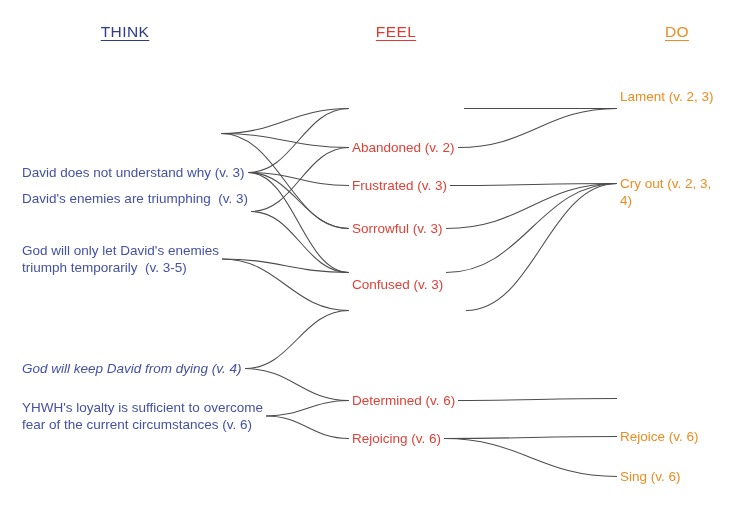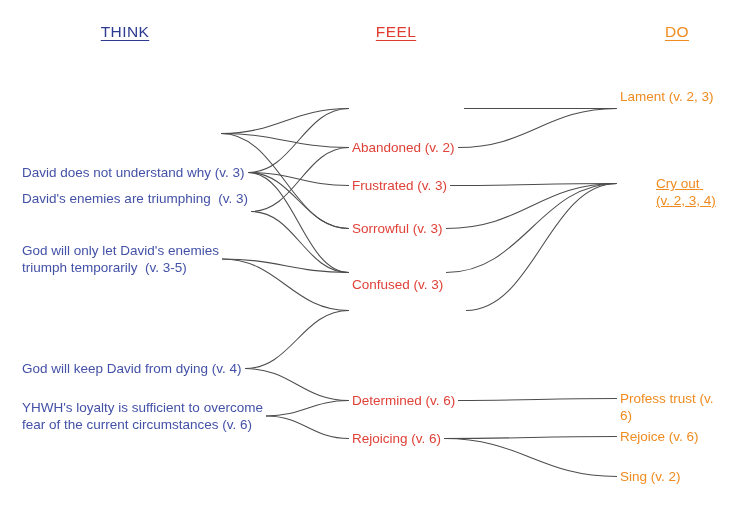--- a/index.html
+++ b/index.html
@@ -77,30 +77,29 @@
     </svg>
 
   <div class="hdr hdr-think" style="left:125px; top:23px;">THINK</div>
   <div class="hdr hdr-feel" style="left:396px; top:23px;">FEEL</div>
   <div class="hdr hdr-do" style="left:677px; top:23px;">DO</div>
 
   <div class="node think" style="left:22px; top:164px;">David does not understand why (v. 3)</div>
   <div class="node think" style="left:22px; top:190px;">David's enemies are triumphing  (v. 3)</div>
   <div class="node think" style="left:22px; top:242px;">God will only let David's enemies
 triumph temporarily  (v. 3-5)</div>
-  <div class="node think" style="left:22px; top:360px;">God will keep David from dying (v. 4)</div>
+  <div class="node think" style="left:22px; top:360px;font-style:italic;">God will keep David from dying (v. 4)</div>
   <div class="node think" style="left:22px; top:399px;">YHWH's loyalty is sufficient to overcome
 fear of the current circumstances (v. 6)</div>
 
   <div class="node feel" style="left:352px; top:139px;">Abandoned (v. 2)</div>
   <div class="node feel" style="left:352px; top:177px;">Frustrated (v. 3)</div>
   <div class="node feel" style="left:352px; top:220px;">Sorrowful (v. 3)</div>
   <div class="node feel" style="left:352px; top:264px;margin-top:12px;">Confused (v. 3)</div>
   <div class="node feel" style="left:352px; top:392px;">Determined (v. 6)</div>
   <div class="node feel" style="left:352px; top:430px;">Rejoicing (v. 6)</div>
 
   <div class="node do" style="left:620px; top:88px;">Lament (v. 2, 3)</div>
-  <div class="node do" style="left:656px; top:175px;text-decoration:underline;">Cry out (v. 2, 3, 4)</div>
-  <div class="node do" style="left:620px; top:390px;">Profess trust (v. 6)</div>
+  <div class="node do" style="left:620px; top:175px;">Cry out (v. 2, 3, 4)</div>
   <div class="node do" style="left:620px; top:428px;">Rejoice (v. 6)</div>
-  <div class="node do" style="left:620px; top:468px;">Sing (v. 2)</div>
+  <div class="node do" style="left:620px; top:468px;">Sing (v. 6)</div>
 
 </div>
 
 </body></html>

